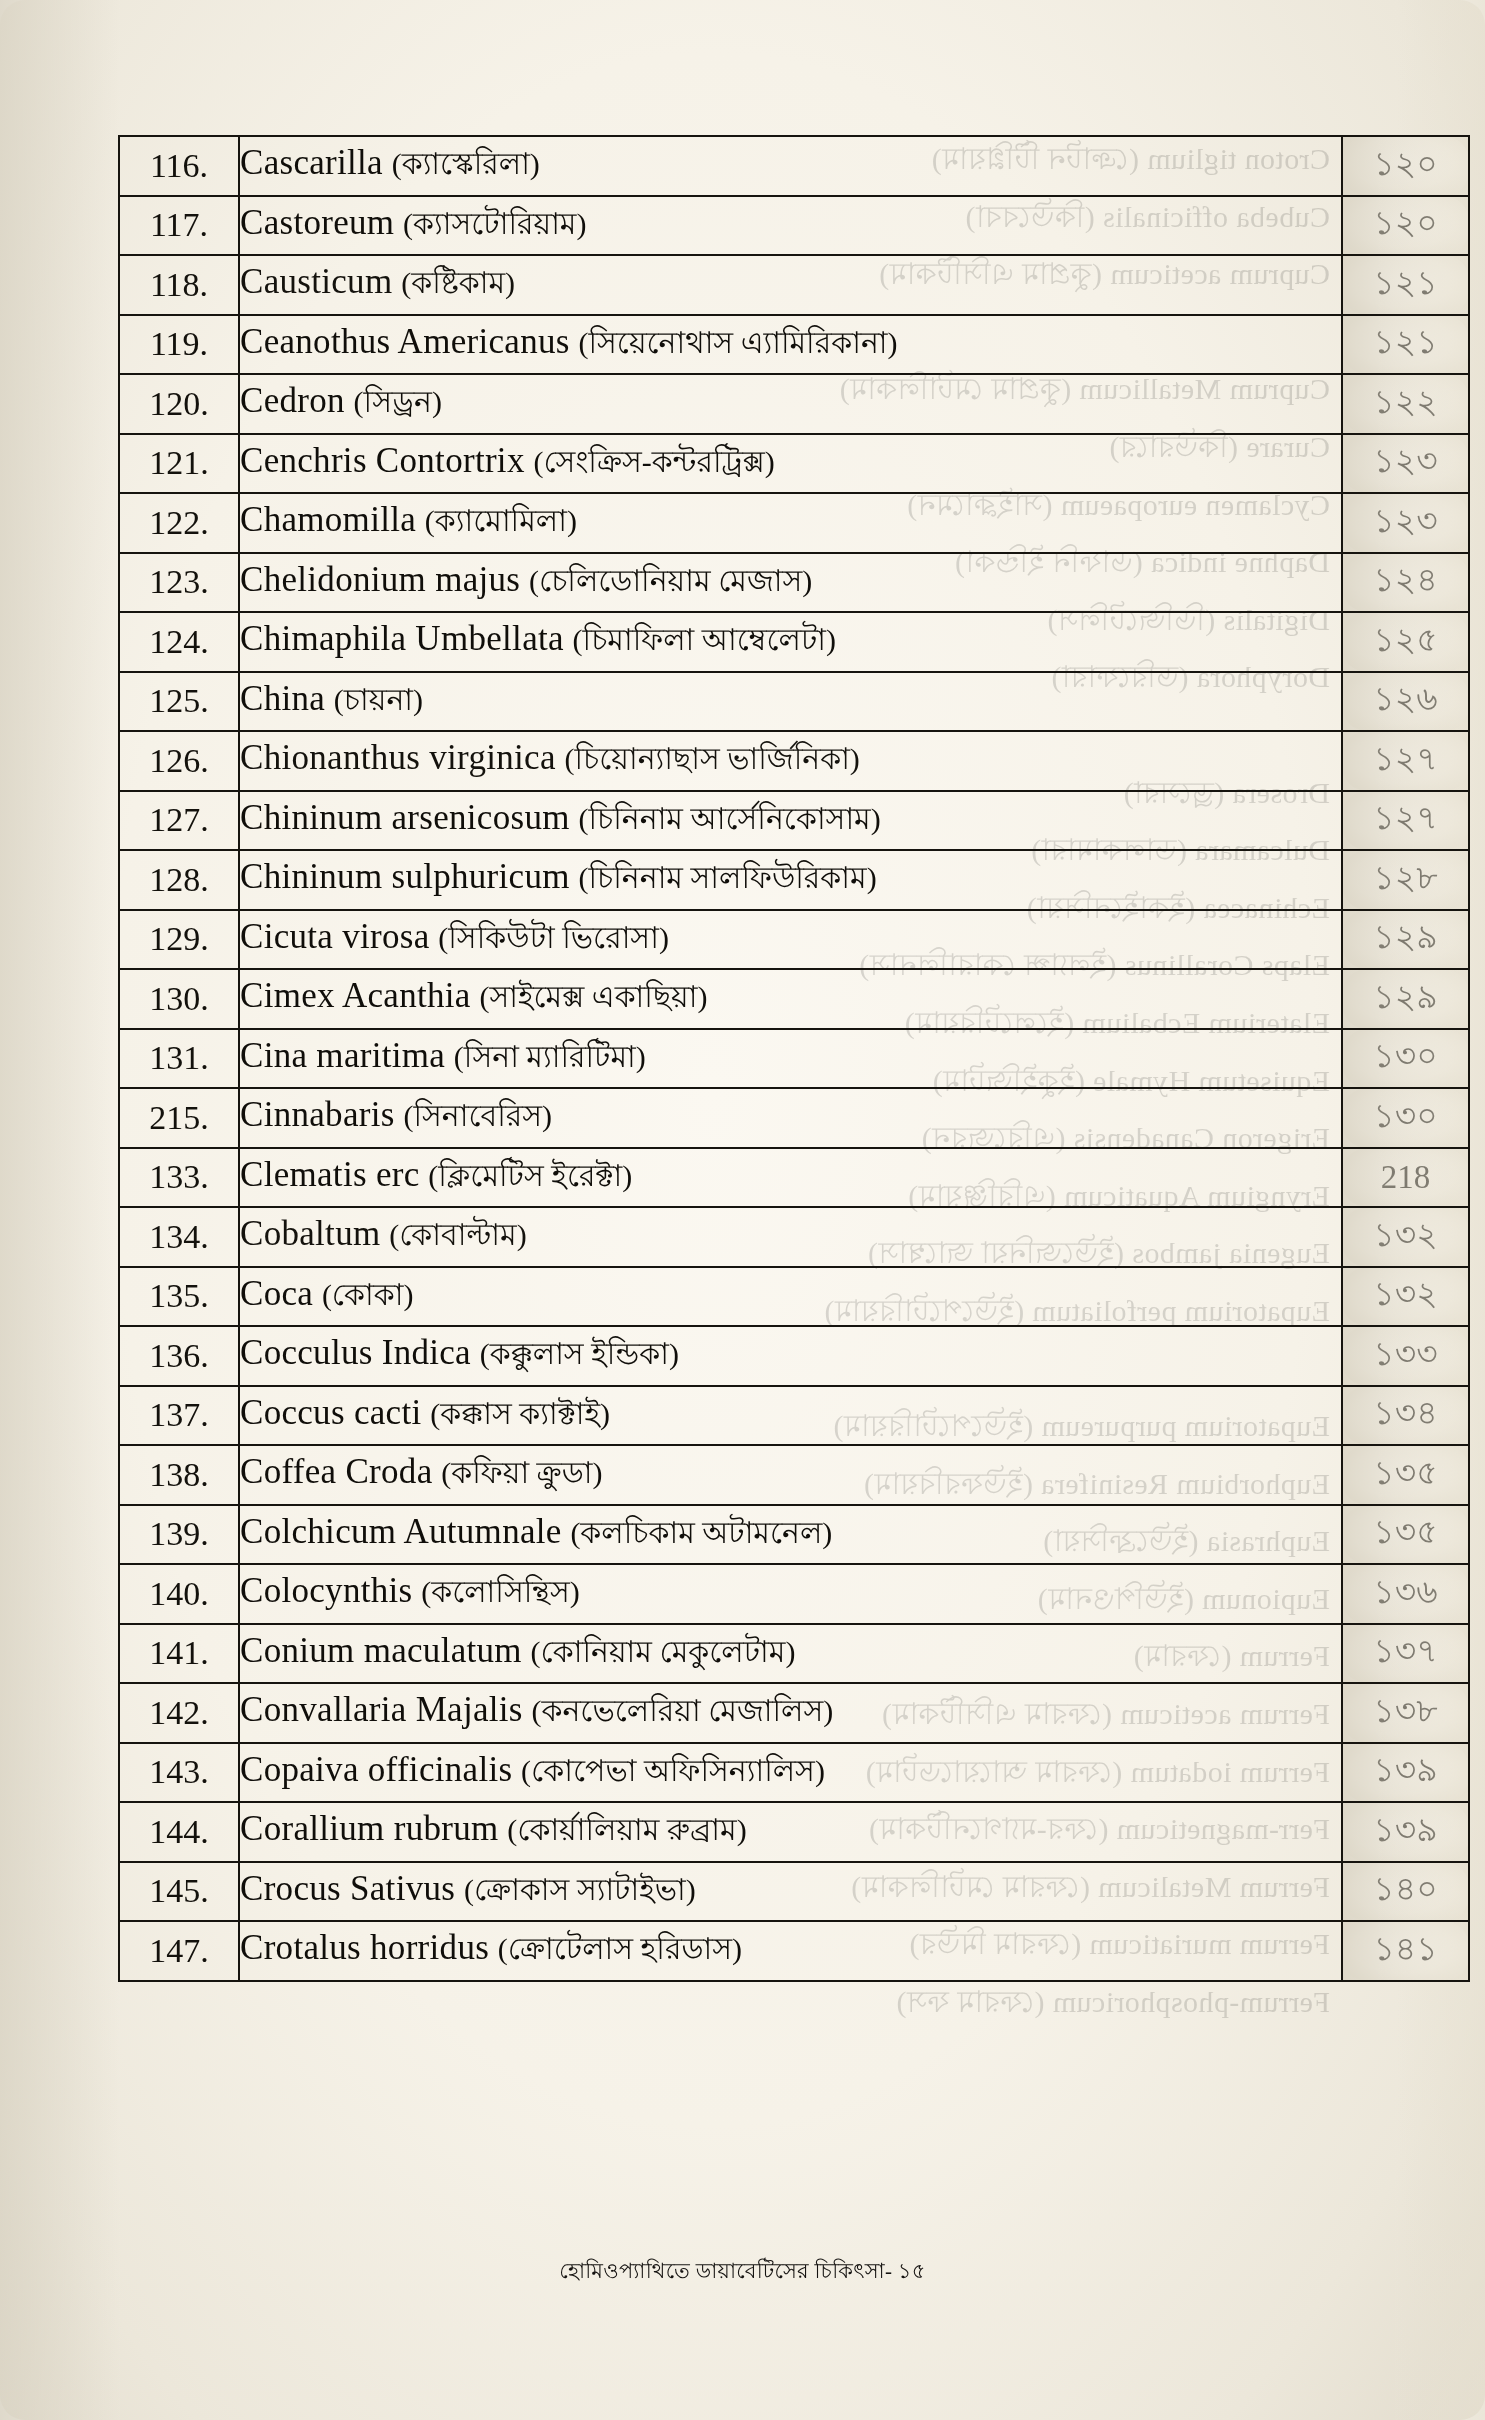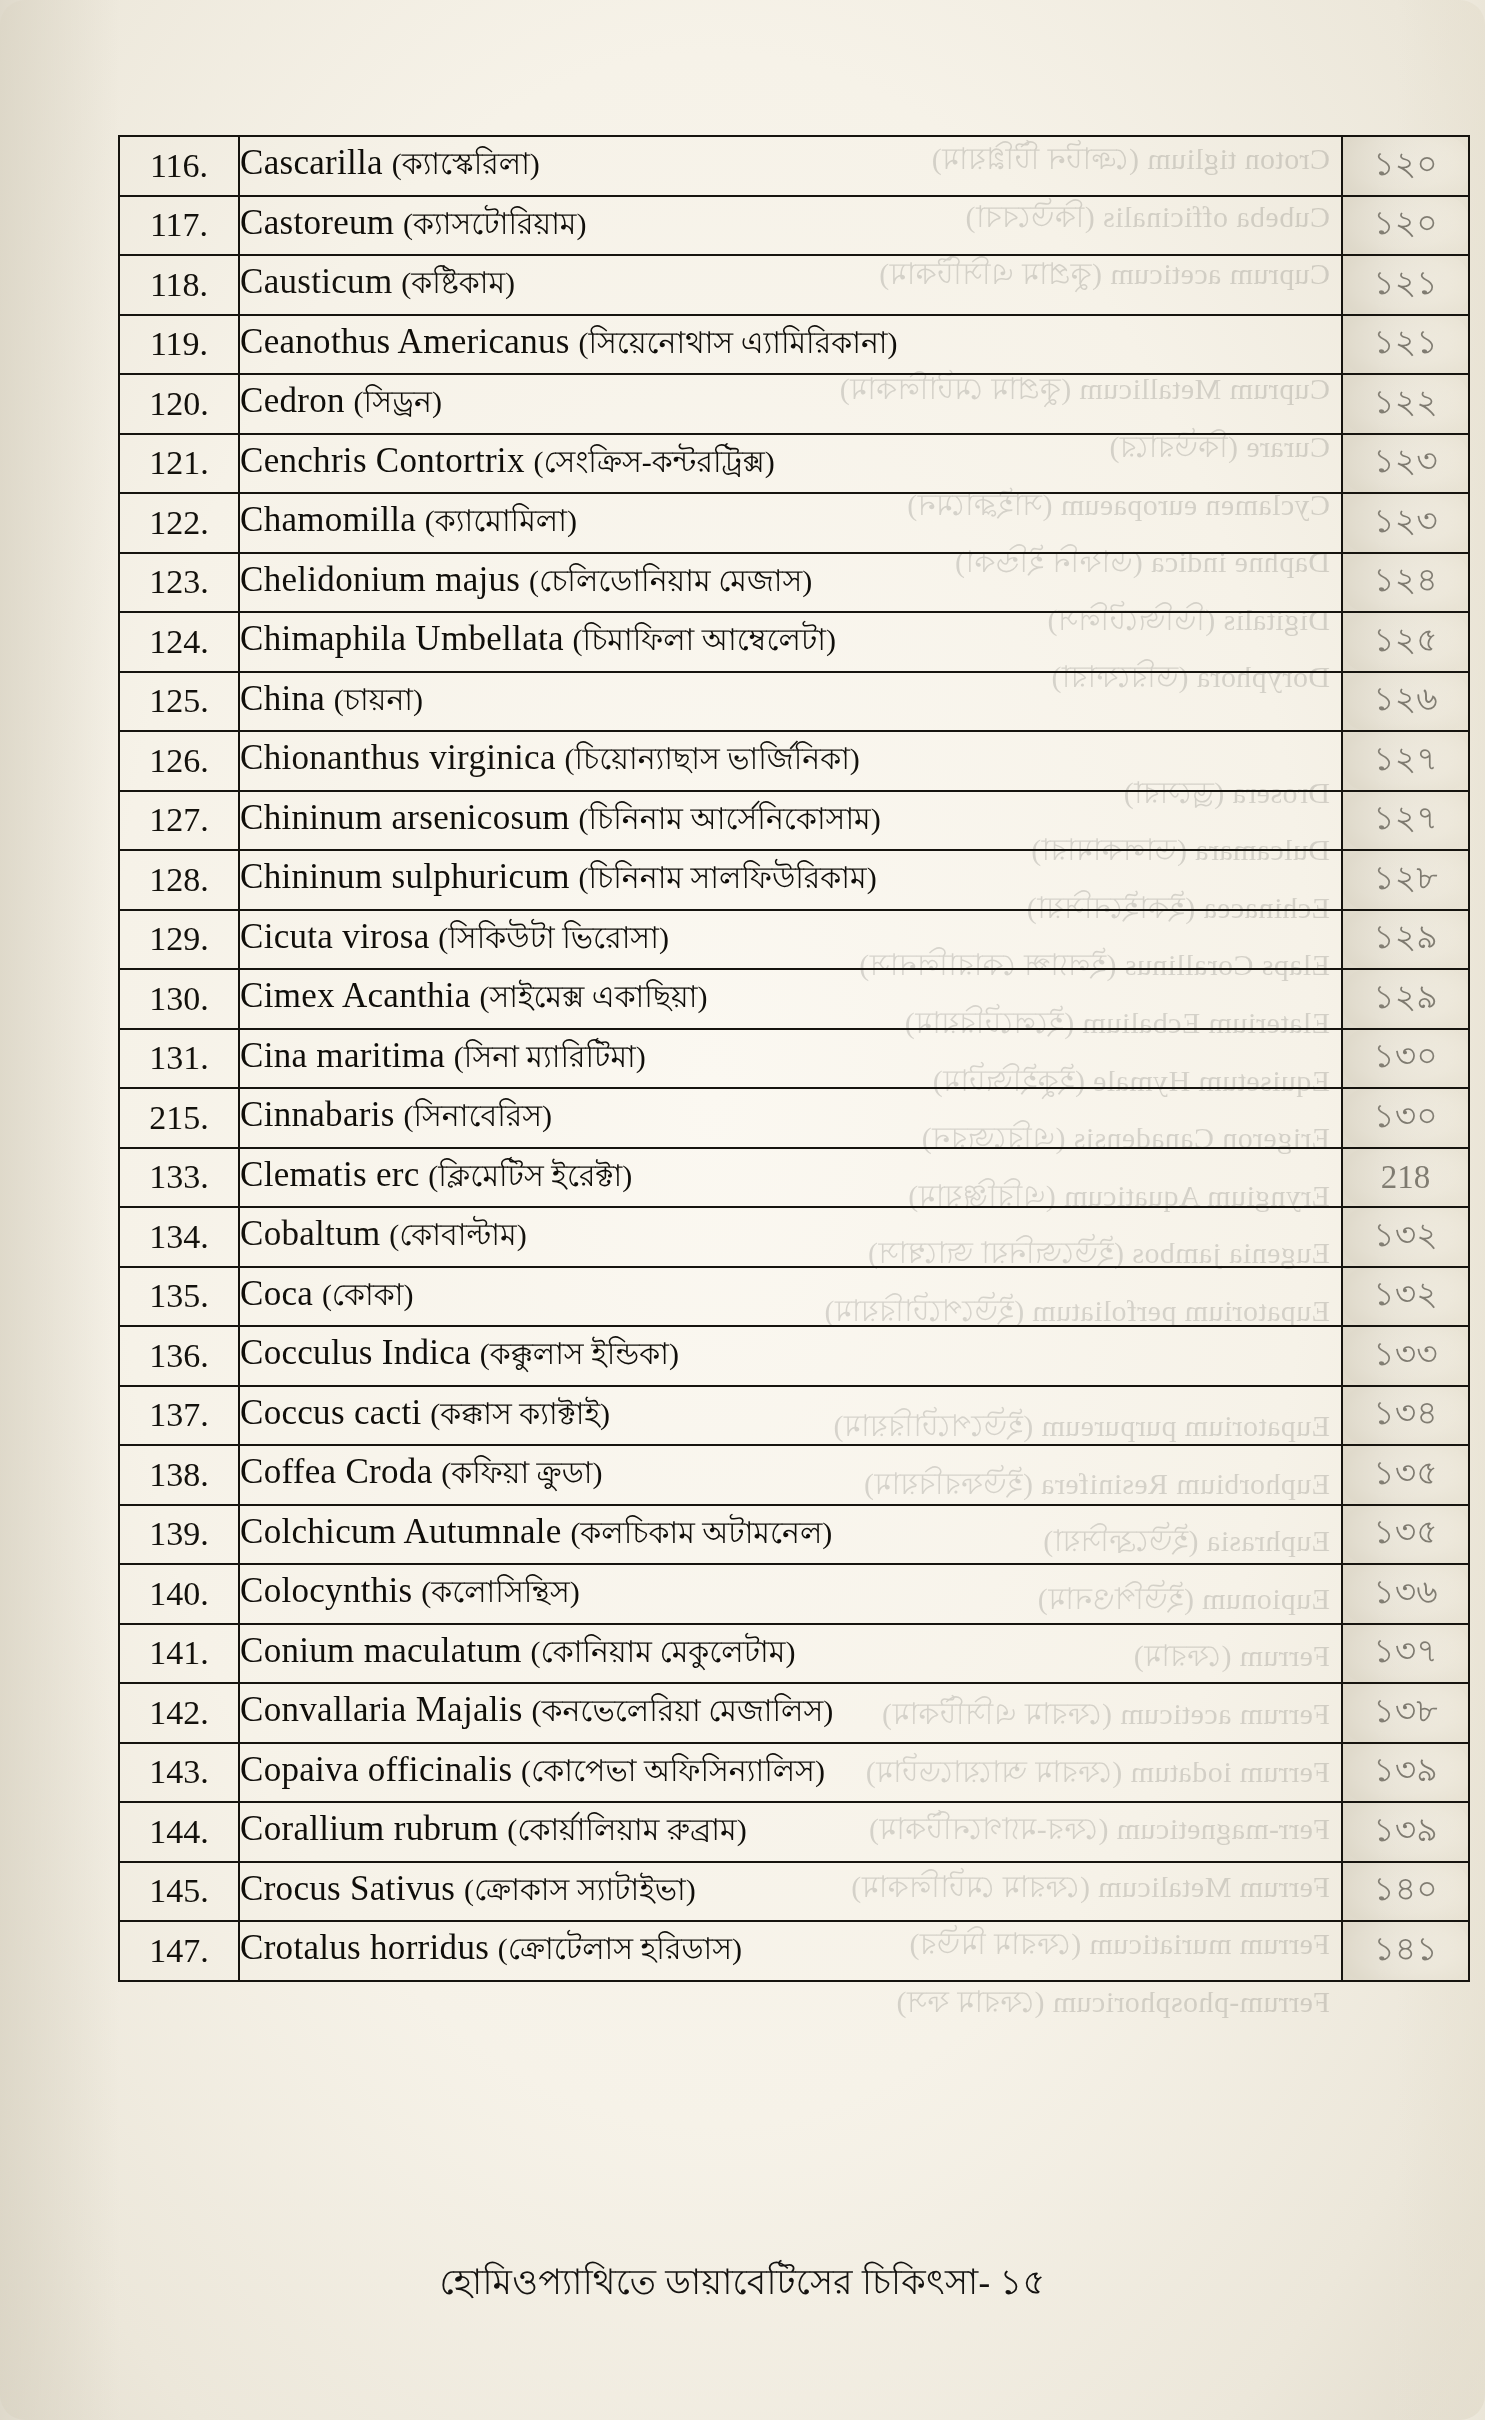--- a/index.html
+++ b/index.html
@@ -104,21 +104,21 @@
   }
   .latin {
     letter-spacing: .3px;
   }
   .footer {
     position: absolute;
     left: 0;
     right: 0;
     top: 2255px;
     text-align: center;
-    font-size: 35px;
+    font-size: 21px;
     color: #141210;
     letter-spacing: .3px;
   }
   
   tr:nth-child(3) td, tr:nth-child(11) td, tr:nth-child(19) td { color: #14120d; }
 </style>
 </head>
 <body>
 
 <div class="page"></div>

